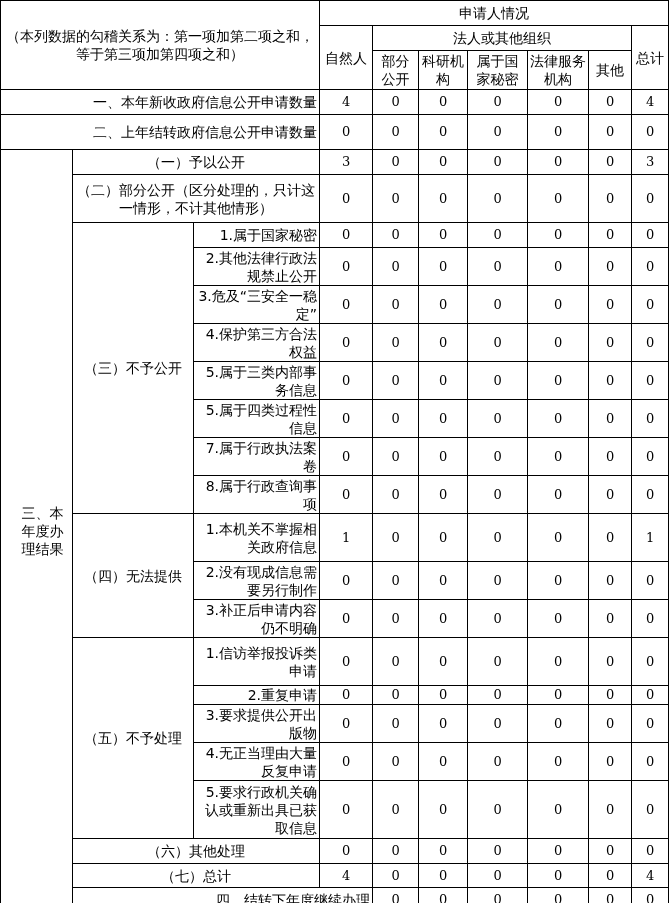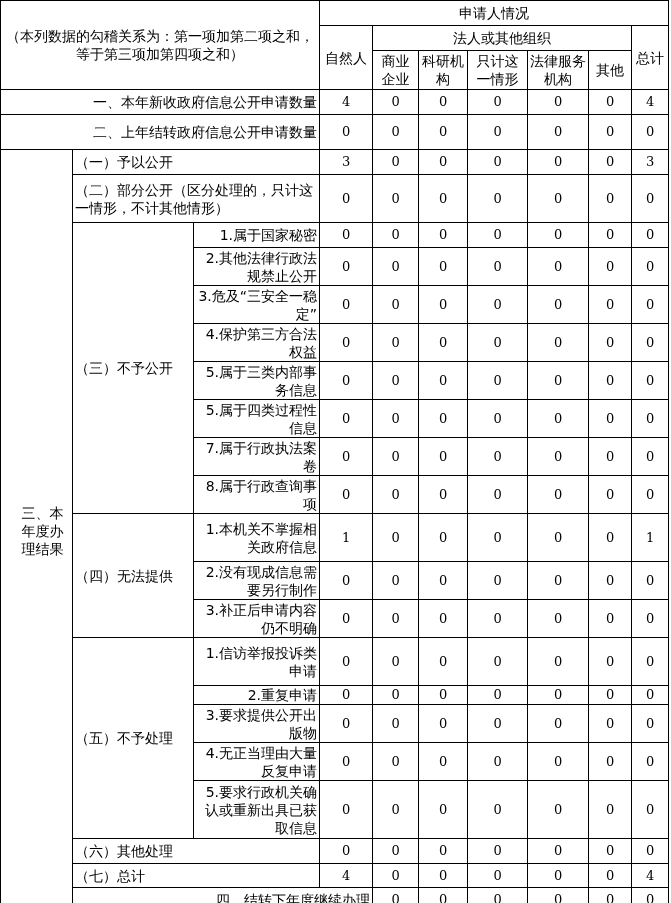--- a/index.html
+++ b/index.html
@@ -14,21 +14,21 @@
   table.stat td {
     border: 1px solid #000;
     padding: 0 2px;
     vertical-align: middle;
     overflow: hidden;
   }
   td.c { text-align: center; }
   td.l { text-align: right; }
   td.num { text-align: center; font-family: "DejaVu Serif", "Liberation Serif", serif; font-size: 13px; }
   td.note { text-align: center; padding: 0 6px; }
-  td.sub { text-align: left; padding-left: 3px; }
+  td.sub { text-align: center; padding-left: 3px; }
   td.hdr { text-align: center; }
   .wrap { white-space: normal; word-break: break-all; }
 </style>
 </head>
 <body>
 
 <table class="stat">
   <colgroup>
     <col style="width:72px">
     <col style="width:121px">
@@ -46,23 +46,23 @@
       <tr style="height:25px">
     <td class="note" colspan="3" rowspan="3">（本列数据的勾稽关系为：第一项加第二项之和，等于第三项加第四项之和）</td>
     <td class="hdr" colspan="7">申请人情况</td>
   </tr>
   <tr style="height:25px">
     <td class="hdr" rowspan="2">自然人</td>
     <td class="hdr" colspan="5">法人或其他组织</td>
     <td class="hdr" rowspan="2">总计</td>
   </tr>
   <tr style="height:39px">
-    <td class="hdr wrap">商业企业</td>
+    <td class="hdr wrap">部分公开</td>
     <td class="hdr wrap">科研机构</td>
-    <td class="hdr wrap">只计这一情形</td>
+    <td class="hdr wrap">属于国家秘密</td>
     <td class="hdr wrap">法律服务机构</td>
     <td class="hdr">其他</td>
   </tr>
 
   <tr style="height:25px">
     <td class="l" colspan="3">一、本年新收政府信息公开申请数量</td>
     <td class="num">4</td>
     <td class="num">0</td>
     <td class="num">0</td>
     <td class="num">0</td>

